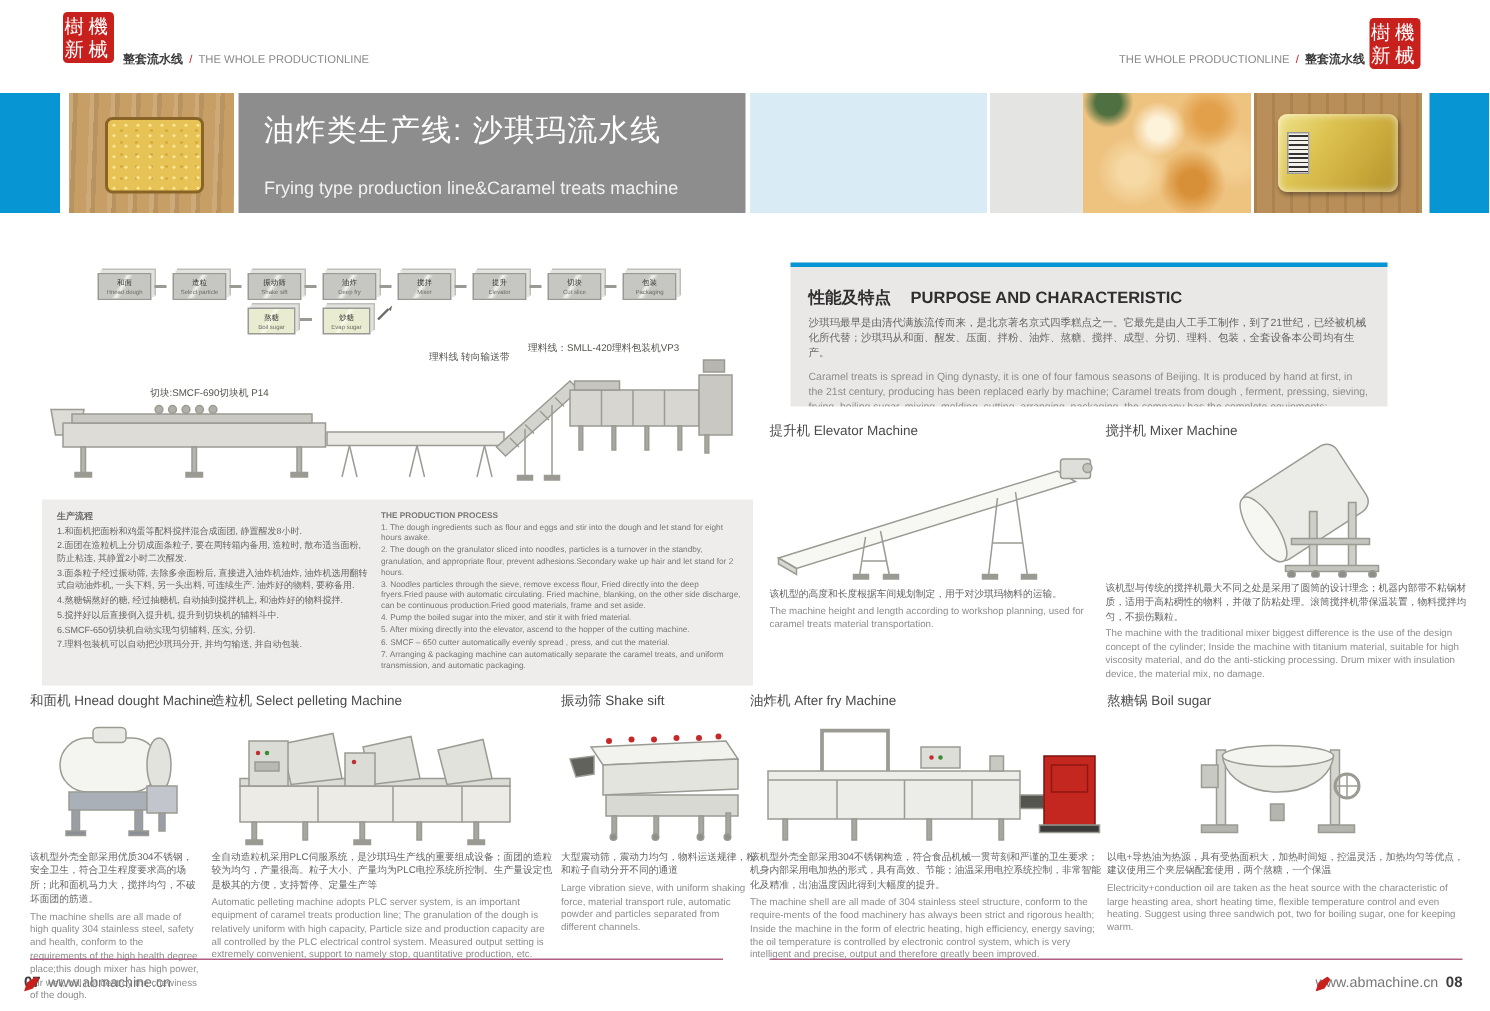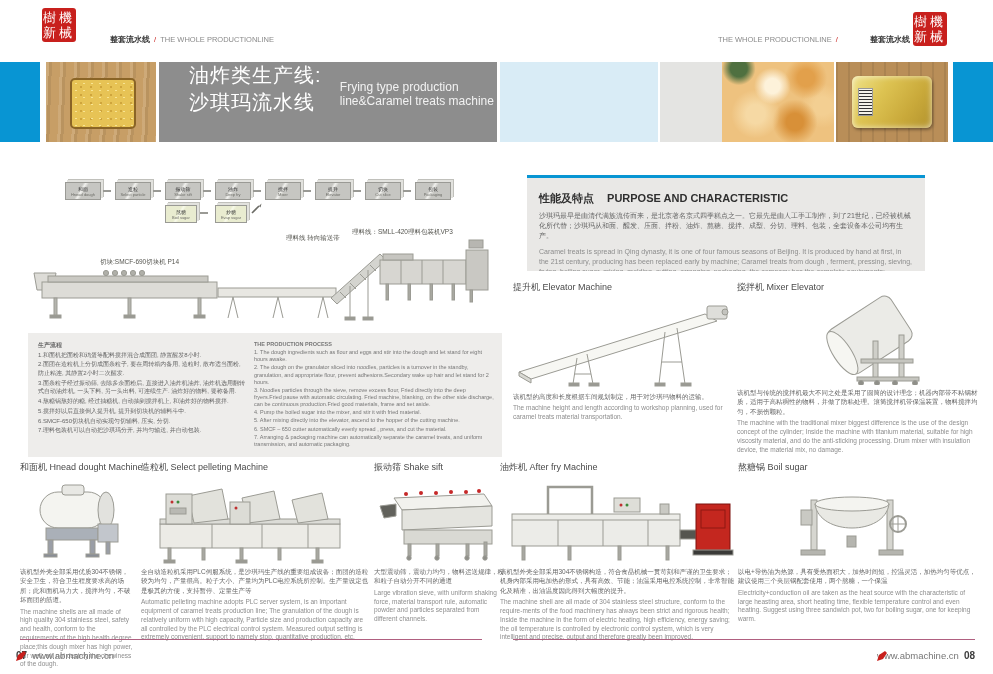--- a/index.html
+++ b/index.html
@@ -6,38 +6,38 @@
   .page{position:relative;width:993px;height:674px;background:#fff;overflow:hidden;
         font-family:"Liberation Sans", sans-serif;color:#444;}
 
   
   .seal{position:absolute;width:34px;height:34px;background:#c8201d;border-radius:3px;
         color:#fff;font-size:13px;line-height:15px;letter-spacing:3px;text-align:center;
         padding-top:2px;box-sizing:border-box;word-break:break-all;overflow:hidden;}
   .seal-left{left:42px;top:8px;}
   .seal-right{left:913px;top:12px;}
   .tagline{position:absolute;top:34px;font-size:7.5px;color:#8a8a8a;white-space:nowrap;}
-  .tagline .cnb{font-weight:bold;color:#3a3a3a;font-size:8px;margin-left:28px;}
+  .tagline .cnb{font-weight:bold;color:#3a3a3a;font-size:8px;}
   .tagline .slash{color:#c8201d;padding:0 2px;}
   .tagline-left{left:82px;}
   .tagline-right{right:83px;}
 
   
   .band{position:absolute;top:62px;height:80px;}
   .blue{background:#0895d3;width:40px;}
   .blue-l{left:0;}
   .blue-r{left:953px;}
   .photo1{left:46px;width:110px;background-color:#c79e66;
     background-image:repeating-linear-gradient(92deg,rgba(255,255,255,.12) 0 3px,rgba(0,0,0,.07) 3px 6px,transparent 6px 14px);}
   .treat{position:absolute;left:24px;top:16px;width:62px;height:47px;border-radius:5px;
     background-color:#e7c355;border:2px solid #8a6426;
     background-image:radial-gradient(#f8e492 18%,transparent 19%),radial-gradient(#cfa53c 15%,transparent 16%);
     background-size:8px 7px,10px 8px;background-position:0 0,4px 3px;}
-  .banner{left:159px;width:338px;background:#8d8d8d;color:#fff;display:flex;flex-direction:row;justify-content:center;
-    padding-left:30px;box-sizing:border-box;}
+  .banner{left:159px;width:338px;background:#8d8d8d;color:#fff;display:flex;flex-direction:column;justify-content:center;
+    padding-left:17px;box-sizing:border-box;}
   .banner .t-cn{font-size:20px;letter-spacing:1px;}
   .banner .t-en{font-size:12px;margin-top:18px;color:#f2f2f2;}
   .paleblue{left:500px;width:158px;background:#d9ecf6;}
   .grayblock{left:660px;width:62px;background:#e4e4e2;}
   .photo2{left:722px;width:112px;background-color:#eec27f;background-image:
     radial-gradient(circle at 15% 8%,#4f7040 0 7%,transparent 14%),
     radial-gradient(circle at 45% 30%,#fdf2da 0 9%,transparent 22%),
     radial-gradient(circle at 75% 20%,#e2a04b 0 8%,transparent 20%),
     radial-gradient(circle at 30% 65%,#f6d9a4 0 10%,transparent 26%),
     radial-gradient(circle at 65% 75%,#d89038 0 9%,transparent 24%),
@@ -285,21 +285,21 @@
         <rect x="76" y="87" width="10" height="3" fill="#9a9a93"></rect>
       <rect x="142" y="87" width="10" height="3" fill="#9a9a93"></rect>
         <rect x="168" y="87" width="10" height="3" fill="#9a9a93"></rect>
     </g>
   </svg>
   <div class="cap high" style="left:513px;width:232px">
     <p class="cap-cn">该机型的高度和长度根据车间规划制定，用于对沙琪玛物料的运输。</p>
     <p class="cap-en">The machine height and length according to workshop planning, used for caramel treats material transportation.</p>
   </div>
 
-  <div class="mtitle" style="left:737px;top:281px">搅拌机 Mixer Elevator</div>
+  <div class="mtitle" style="left:737px;top:281px">搅拌机 Mixer Machine</div>
   <svg style="left:795px;top:293px" width="165" height="92" viewBox="0 0 165 92">
     <g class="s">
       <g transform="rotate(-33 75 42)">
         <rect x="38" y="16" width="74" height="52" rx="8" fill="#ebebe7"></rect>
         <ellipse cx="42" cy="42" rx="9" ry="25" fill="#f6f6f2"></ellipse>
       </g>
       <rect x="78" y="48" width="5" height="38" fill="#cfcfc9"></rect>
       <rect x="104" y="42" width="5" height="44" fill="#cfcfc9"></rect>
       <rect x="66" y="66" width="52" height="4" fill="#c5c5bf"></rect>
       <rect x="62" y="84" width="62" height="4" fill="#c5c5bf"></rect>

